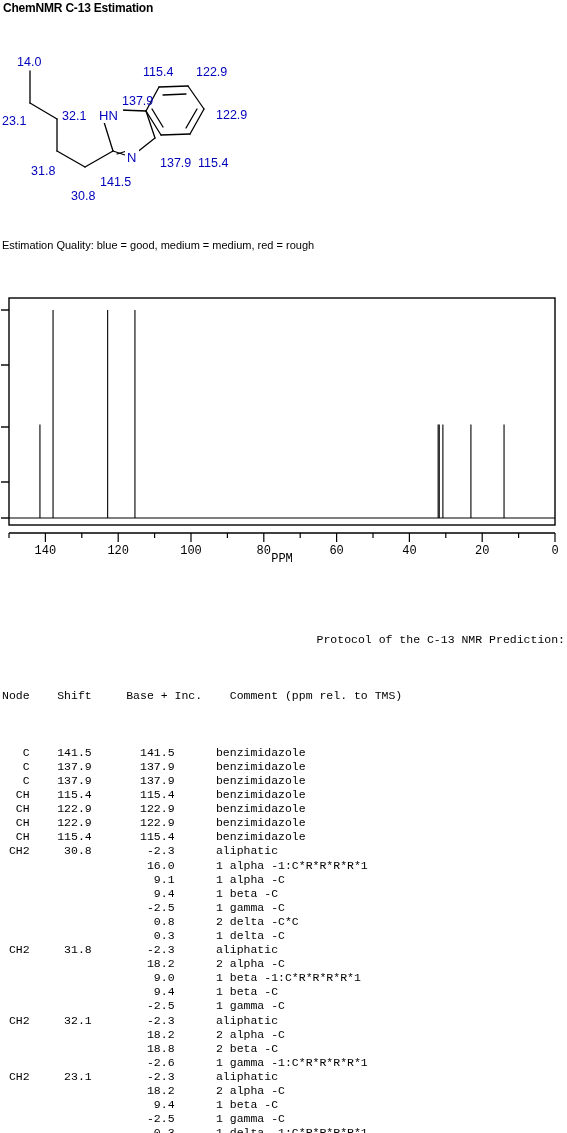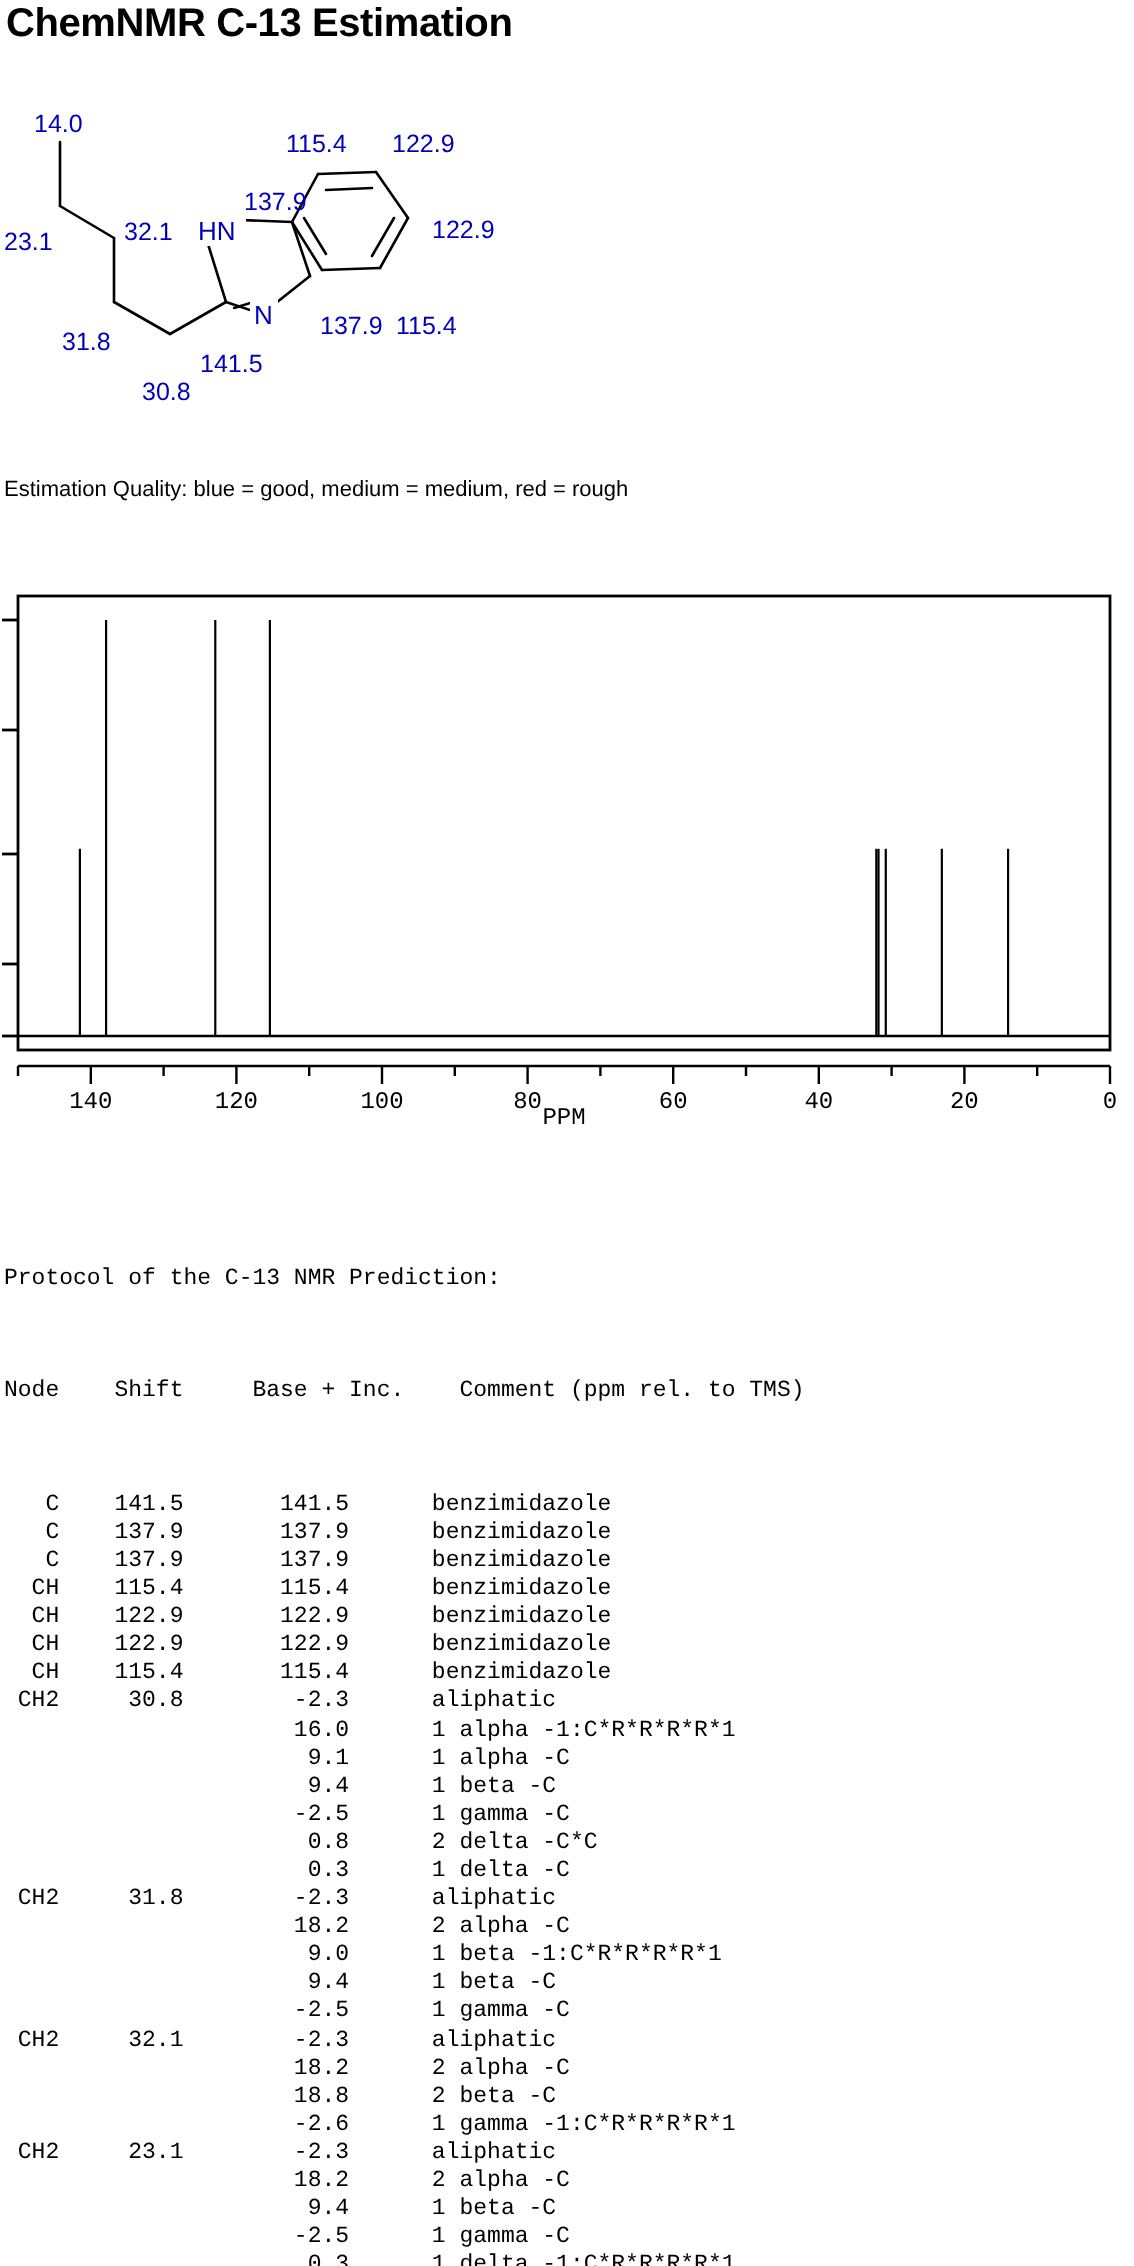--- a/index.html
+++ b/index.html
@@ -15,21 +15,21 @@
     color: #000000;
     overflow: hidden;
   }
 
   
   #page-title {
     position: absolute;
     left: 3px;
     top: 1px;
     font-family: "Liberation Sans", sans-serif;
-    font-size: 20px;
+    font-size: 12px;
     font-weight: bold;
     letter-spacing: -0.2px;
     color: #000000;
     white-space: nowrap;
   }
 
   
   #structure-diagram {
     position: absolute;
     left: 0px;
@@ -65,21 +65,21 @@
     position: absolute;
     left: 2px;
     top: 605px;
     width: 563px;
     font-family: "Liberation Mono", "DejaVu Sans Mono", monospace;
     font-size: 11.5px;
     line-height: 14.1px;
     color: #000000;
     white-space: pre;
   }
-  #protocol-heading { white-space: pre; }
+  #protocol-heading { white-space: pre; text-align: right; }
   #protocol-columns { white-space: pre; margin-top: 14px; }
   #protocol-rows { white-space: pre; margin-top: 14px; }
 </style>
 </head>
 <body>
 
 <div id="page-title">ChemNMR C-13 Estimation</div>
 
 <div id="structure-diagram">
   <svg width="300" height="175" viewBox="0 0 300 175" xmlns="http://www.w3.org/2000/svg">

